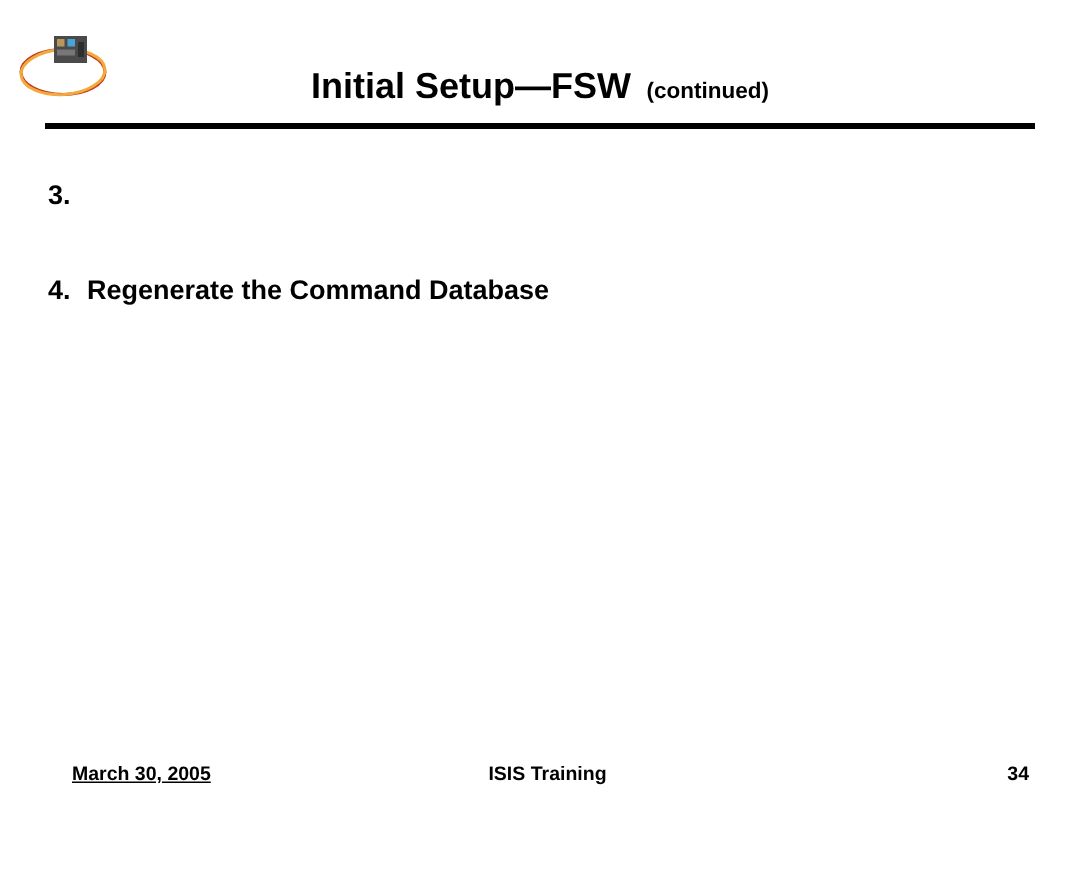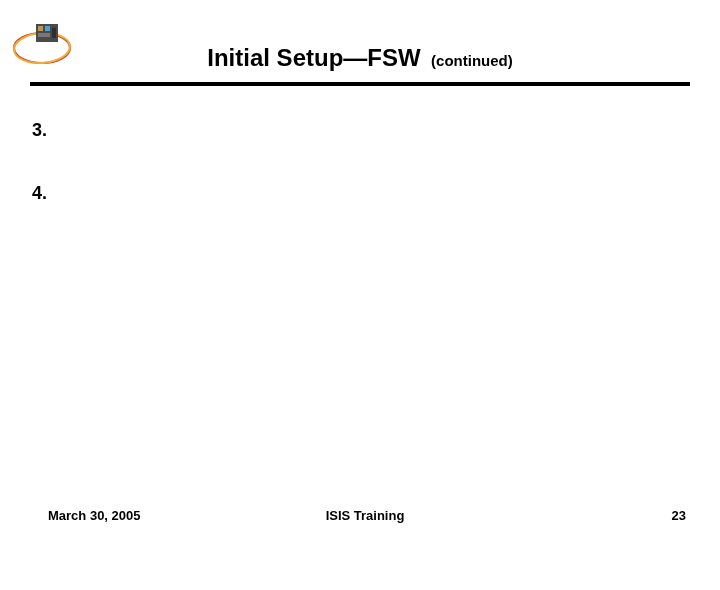--- a/index.html
+++ b/index.html
@@ -13,21 +13,21 @@
     .title{ font-size:24px; font-weight:bold; display:inline; }
     .continued{ font-size:15px; font-weight:bold; display:inline; margin-left:6px; }
     .rule{ position:absolute; left:30px; top:82px; width:660px; height:4px; background:#000; }
 
     .body{ position:absolute; left:32px; top:120px; right:40px; }
     .item{ display:flex; align-items:baseline; font-size:18px; font-weight:bold; margin-bottom:42px; }
     .num{ width:26px; flex:0 0 26px; }
     .txt{ }
 
     .footer{ position:absolute; left:0; right:0; bottom:24px; height:20px; font-size:13px; font-weight:bold; }
-    .f-left{ position:absolute; left:48px; }
+    .f-left{ position:absolute; left:48px;text-decoration:underline; }
     .f-center{ position:absolute; left:0; right:0; text-align:center;margin-left:10px; }
     .f-right{ position:absolute; right:34px; }
   </style>
 </head>
 <body>
 
 <div class="slide">
 
   <div class="logo">
     <svg width="60" height="46" viewBox="0 0 60 46">
@@ -46,22 +46,23 @@
     <span class="continued">(continued)</span>
   </div>
   <div class="rule"></div>
 
   <div class="body">
     <div class="item">
       <span class="num">3.</span>
     </div>
     <div class="item">
       <span class="num">4.</span>
+      <span class="txt">Regenerate the Command Database</span>
     </div>
   </div>
 
   <div class="footer">
     <span class="f-left">March 30, 2005</span>
     <span class="f-center">ISIS Training</span>
-    <span class="f-right">23</span>
+    <span class="f-right">34</span>
   </div>
 
 </div>
 
 </body></html>

